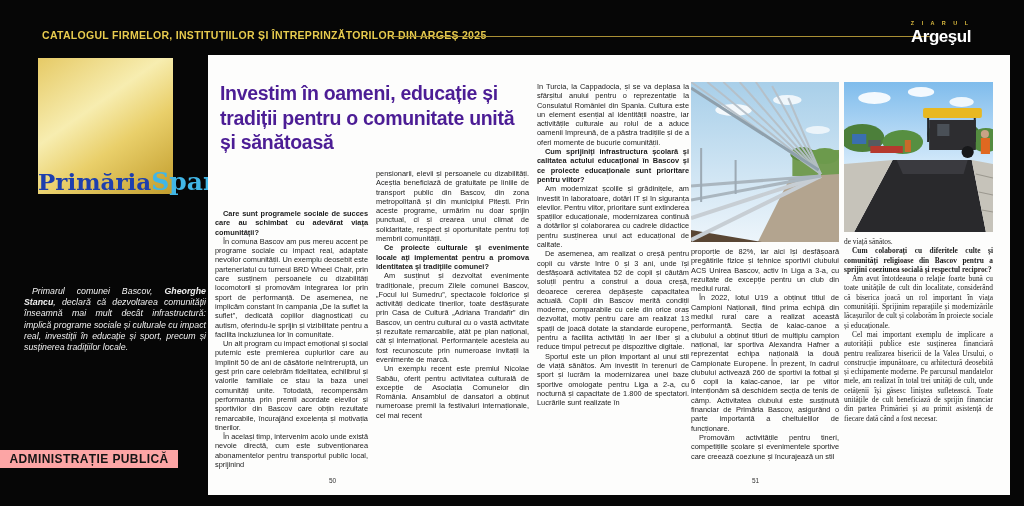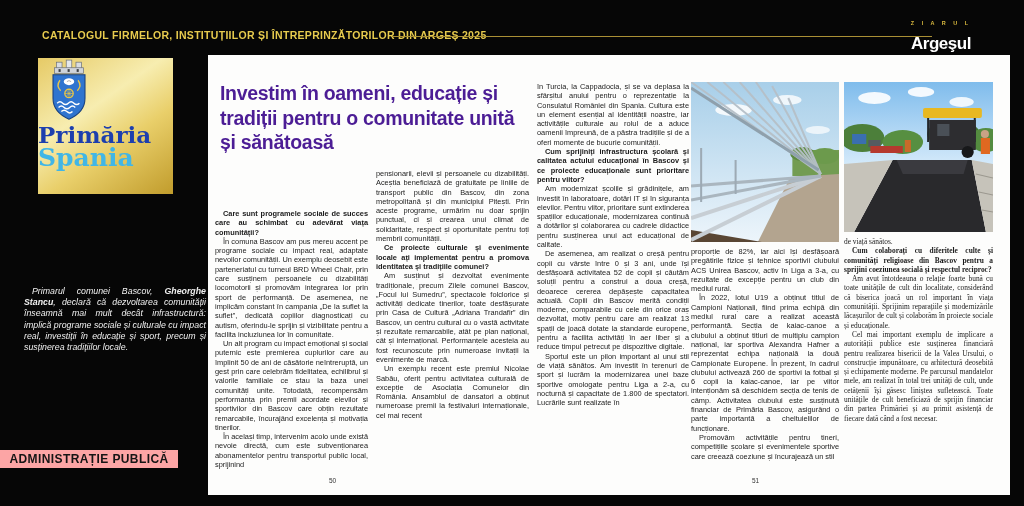--- a/index.html
+++ b/index.html
@@ -10,27 +10,27 @@
   }
   
   .topbar { position:absolute; left:0; top:0; width:992px; height:55px; }
   .catalog-title {
     position:absolute; left:42px; top:29px; font-size:10.5px; font-weight:bold;
     color:#e7cb4e; letter-spacing:.3px; white-space:nowrap;
   }
   .topbar-rule { position:absolute; left:392px; top:36px; width:540px; height:1px; background:#a98f35; }
   .brand { position:absolute; right:12px; top:20px; width:78px; text-align:center; }
   .brand-top { display:block; font-size:5.5px; letter-spacing:3px; color:#d9b93f; font-weight:bold; }
-  .brand-name { display:block; font-size:17px; font-weight:bold; color:#fff; letter-spacing:-.5px; margin-top:8px; }
+  .brand-name { display:block; font-size:17px; font-weight:bold; color:#fff; letter-spacing:-.5px; margin-top:1px; }
   
   .sidebar { position:absolute; left:0; top:55px; width:208px; height:451px; }
   .logo-box {
     position:absolute; left:38px; top:3px; width:135px; height:136px;
     background:linear-gradient(145deg,#e6ca66 0%,#f7edb0 38%,#e9cf6a 62%,#c19c2c 100%);
-    display:flex; flex-direction:column; align-items:flex-start;
+    display:flex; flex-direction:row; align-items:flex-end;
   }
   .logo-line1 { font-family:"DejaVu Serif", serif; font-weight:bold; font-size:23px; line-height:24px; color:#1d3fae; margin-top:1px; }
   .logo-line2 { font-family:"DejaVu Serif", serif; font-weight:bold; font-size:25px; line-height:25px; color:#41b6e6; margin-top:-2px; }
   .mayor-quote {
     position:absolute; left:24px; top:231px; width:182px; color:#f0f0f0;
     font-style:italic; font-size:8.8px; line-height:11.2px; text-align:justify; text-indent:8px;
   }
   .category-badge {
     position:absolute; left:0; top:395px; width:178px; height:18px; background:#fca5a5;
     color:#151515; font-size:12px; font-weight:bold; letter-spacing:.4px;

